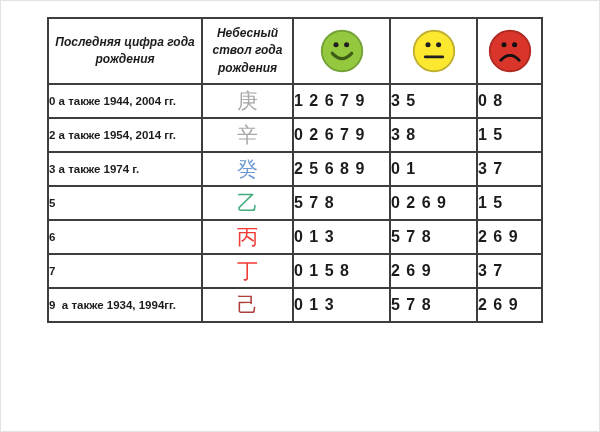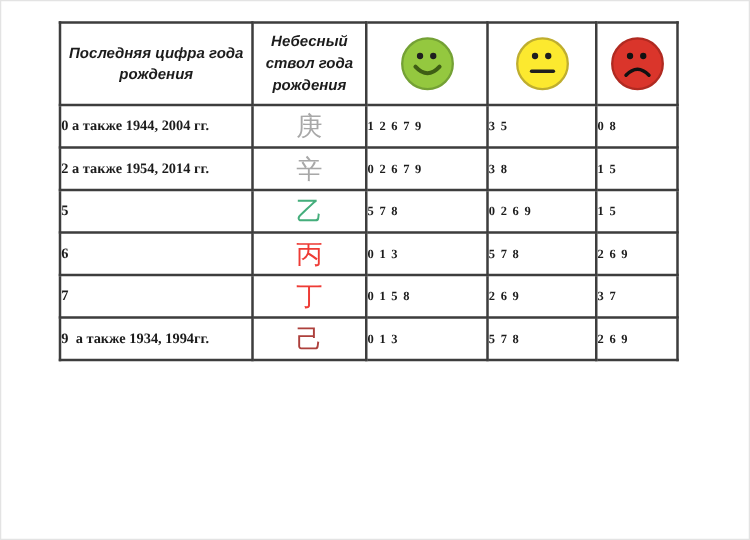--- a/index.html
+++ b/index.html
@@ -44,35 +44,35 @@
   .txt-head {
     font-size: 12px;
     font-weight: bold;
     font-style: italic;
     text-align: center;
     line-height: 1.45;
     padding: 2px 6px;
   }
   .smiley-cell { text-align: center; }
   .smiley { display: inline-block; vertical-align: middle; line-height: 0; }
-  tbody td { height: 32px; vertical-align: middle; font-family: Liberation Serif, serif; }
+  tbody td { height: 32px; vertical-align: middle; }
   td.label-cell {
     font-size: 11.5px;
     font-weight: bold;
     text-align: left;
     padding-left: 8px;
     white-space: pre;
   }
   td.stem-cell {
     font-size: 21px;
     text-align: center;
     font-family: "DejaVu Sans", sans-serif;
   }
   td.digits-cell {
-    font-size: 10px;
+    font-size: 16px;
     font-weight: bold;
     text-align: left;
     padding-left: 11px;
     letter-spacing: 1px;
     white-space: pre;
   }
 </style>
 </head>
 <body>
 
@@ -125,20 +125,27 @@
             <td class="digits-cell">0 8</td>
           </tr>
           <tr>
             <td class="label-cell">2 а также 1954, 2014 гг.</td>
             <td class="stem-cell" style="color: rgb(168, 168, 168);">辛</td>
             <td class="digits-cell">0 2 6 7 9</td>
             <td class="digits-cell">3 8</td>
             <td class="digits-cell">1 5</td>
           </tr>
           <tr>
+            <td class="label-cell">3 а также 1974 г.</td>
+            <td class="stem-cell" style="color: rgb(107, 155, 210);">癸</td>
+            <td class="digits-cell">2 5 6 8 9</td>
+            <td class="digits-cell">0 1</td>
+            <td class="digits-cell">3 7</td>
+          </tr>
+          <tr>
             <td class="label-cell">5</td>
             <td class="stem-cell" style="color: rgb(69, 174, 124);">乙</td>
             <td class="digits-cell">5 7 8</td>
             <td class="digits-cell">0 2 6 9</td>
             <td class="digits-cell">1 5</td>
           </tr>
           <tr>
             <td class="label-cell">6</td>
             <td class="stem-cell" style="color: rgb(238, 59, 53);">丙</td>
             <td class="digits-cell">0 1 3</td>

